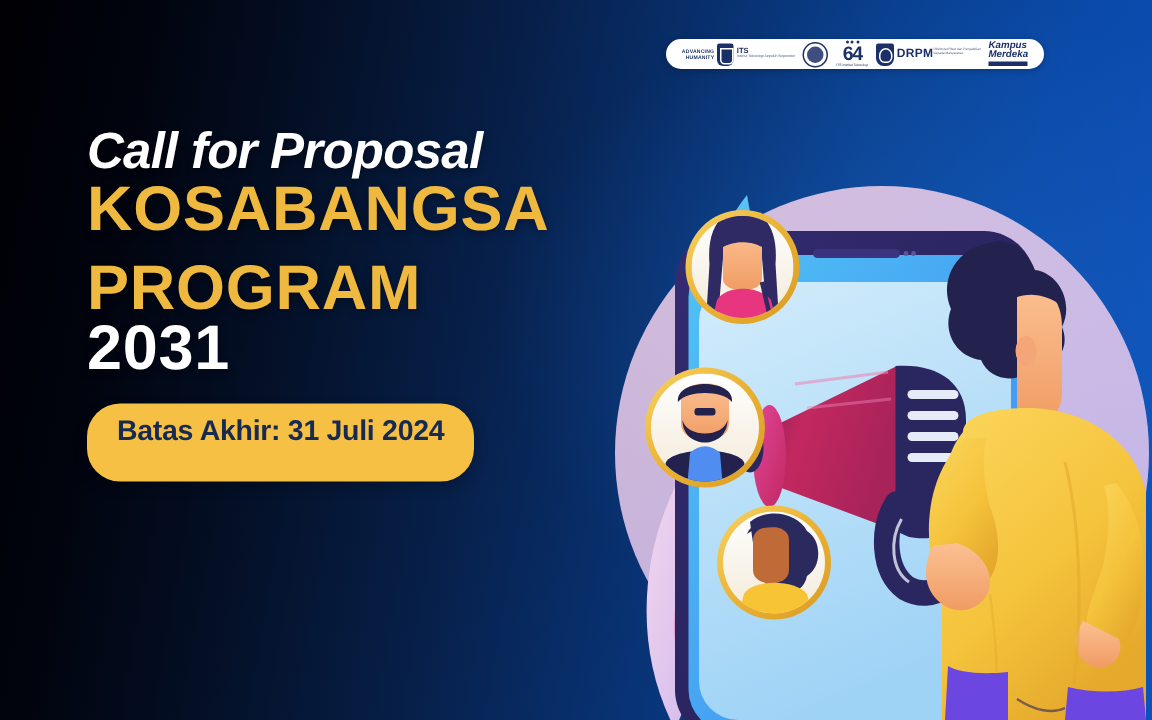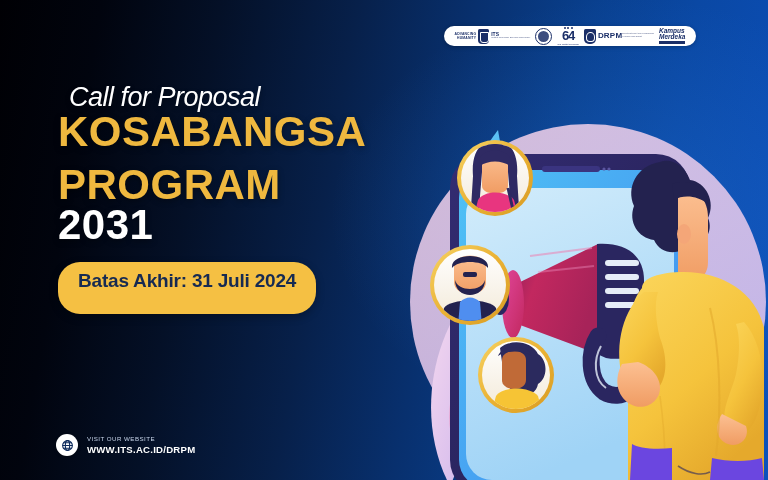--- a/index.html
+++ b/index.html
@@ -82,24 +82,23 @@
   .drpm-word{font-size:8px;font-weight:bold;color:#1b2f68;line-height:1;letter-spacing:.2px;}
   .drpm-sub{font-size:2.2px;color:#55618c;line-height:1.15;white-space:pre-line;}
   .kampus{display:flex;flex-direction:column;align-items:flex-start;}
   .kampus-1{font-size:6.5px;font-weight:bold;color:#1b2f68;line-height:.95;font-style:italic;}
   .kampus-2{font-size:6.5px;font-weight:bold;color:#1b2f68;line-height:.95;font-style:italic;}
   .kampus-bar{width:26px;height:3px;background:#1b2f68;margin-top:1px;}
 
   
   .txtwrap { position:absolute; left:58px; top:84px; width:400px; z-index:6; }
   .kicker {
-    font-size:27px; font-weight:normal; font-style:italic; color:#ffffff;
+    font-size:34px; font-weight:bold; font-style:italic; color:#ffffff;
     letter-spacing:-0.5px; line-height:1;
     text-shadow:0 2px 5px rgba(0,0,0,.35);
-    margin-left:11px;
   }
   .h-gold, .h-white {
     font-weight:bold; line-height:.93;
     letter-spacing:0.5px;
     transform:scaleX(1.0);
     text-shadow:0 2px 6px rgba(0,0,0,.35);
   }
   .h-gold { color:#EFB83F; font-size:42px; }
   .h-white{ color:#ffffff; font-size:42px; }
   .l1 { margin-top:14px; }
@@ -373,28 +372,15 @@
     <div class="kicker">Call for Proposal</div>
     <div class="h-gold l2">KOSABANGSA</div>
     <div class="h-gold l1">PROGRAM</div>
     <div class="h-white l4">2031</div>
     <div class="pill">Batas Akhir: 31 Juli 2024</div>
   </div>
 
   <div class="footer">
 
 
-    <div class="contact">
-      <div class="cicon">
-        <svg width="13" height="13" viewBox="0 0 24 24" fill="none" stroke="#0d2a5c" stroke-width="2">
-          <circle cx="12" cy="12" r="9"></circle>
-          <ellipse cx="12" cy="12" rx="4" ry="9"></ellipse>
-          <path d="M3 12h18M4.5 7h15M4.5 17h15"></path>
-        </svg>
-      </div>
-      <div class="clines">
-        <div class="ctop">VISIT OUR WEBSITE</div>
-        <div class="cmain">WWW.ITS.AC.ID/DRPM</div>
-      </div>
-    </div>
   </div>
 
 </div>
 
 </body></html>

